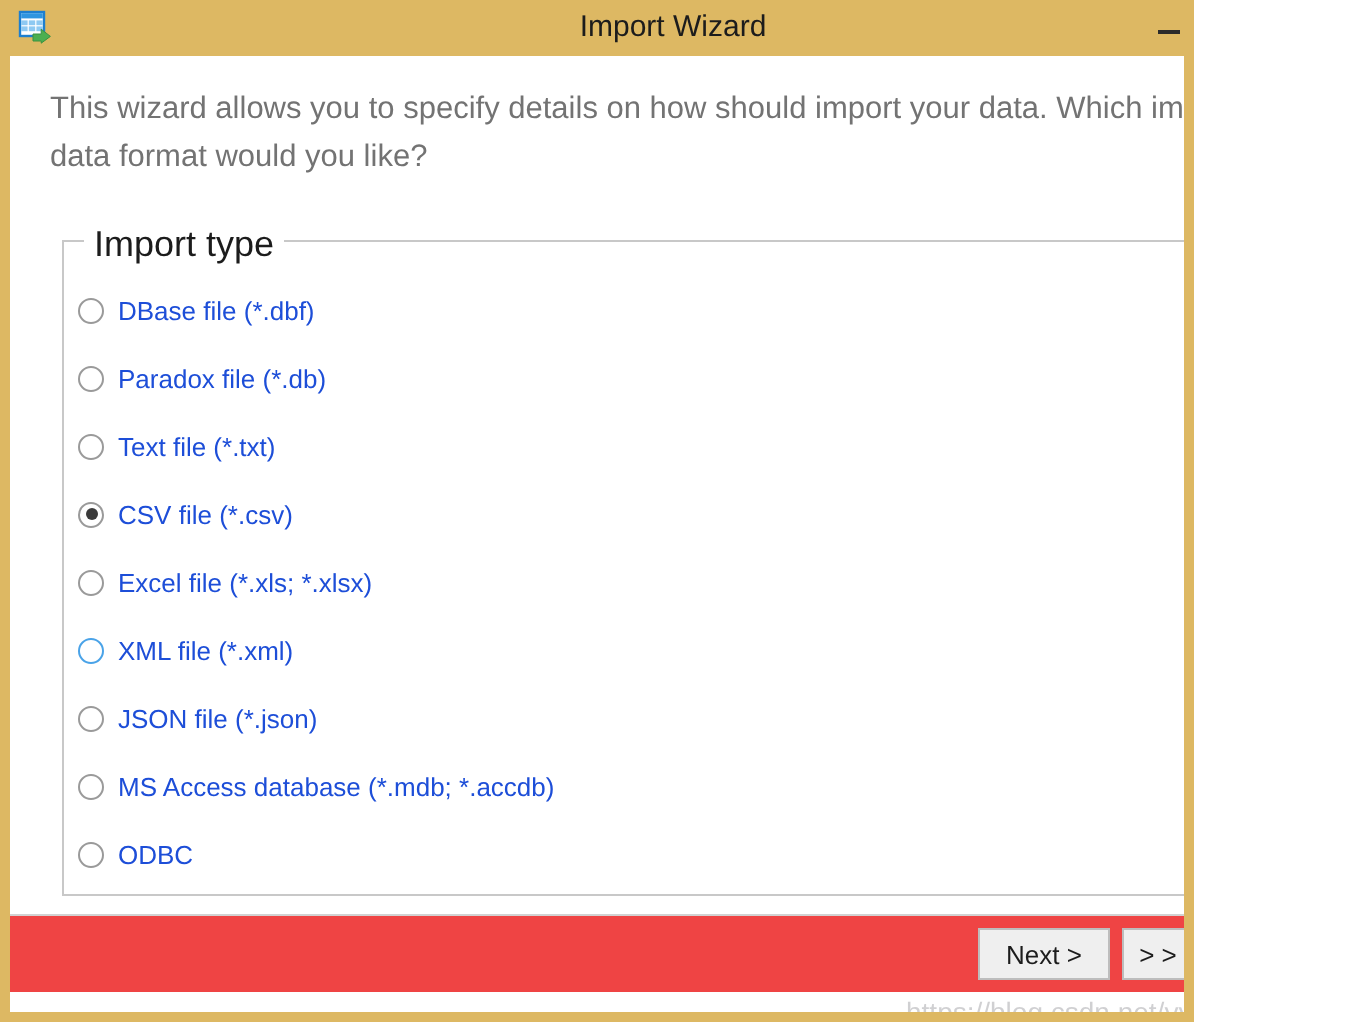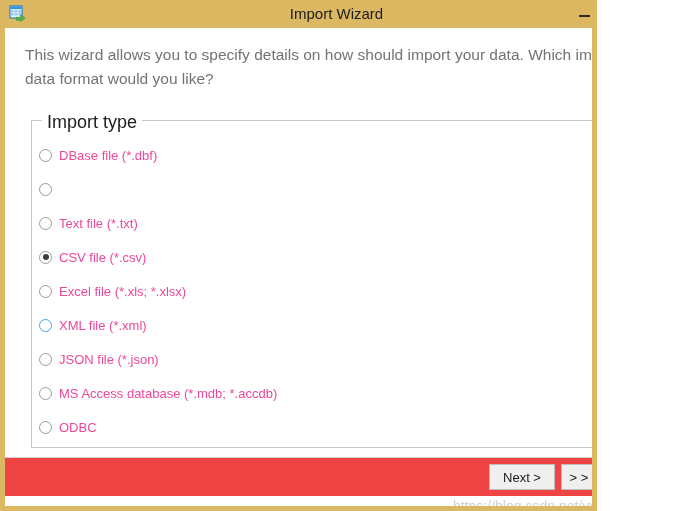--- a/index.html
+++ b/index.html
@@ -177,21 +177,21 @@
     top: 50%;
     width: 6px;
     height: 6px;
     margin-left: -3px;
     margin-top: -3px;
     border-radius: 50%;
     background: #3b3b3b;
   }
   .radio-label {
     font-size: 13px;
-    color: #ec4899;
+    color: #1d4ed8;
     white-space: nowrap;
     font-family: "Liberation Sans", sans-serif;
   }
 
   
   .footer {
     position: absolute;
     left: -5px;
     top: 457px;
     width: 673px;
@@ -286,20 +286,21 @@
 
       <div class="radio-list">
 
         <div class="radio-row">
           <span class="radio"></span>
           <span class="radio-label">DBase file (*.dbf)</span>
         </div>
 
         <div class="radio-row">
           <span class="radio"></span>
+          <span class="radio-label">Paradox file (*.db)</span>
         </div>
 
         <div class="radio-row">
           <span class="radio"></span>
           <span class="radio-label">Text file (*.txt)</span>
         </div>
 
         <div class="radio-row">
           <span class="radio checked"></span>
           <span class="radio-label">CSV file (*.csv)</span>

